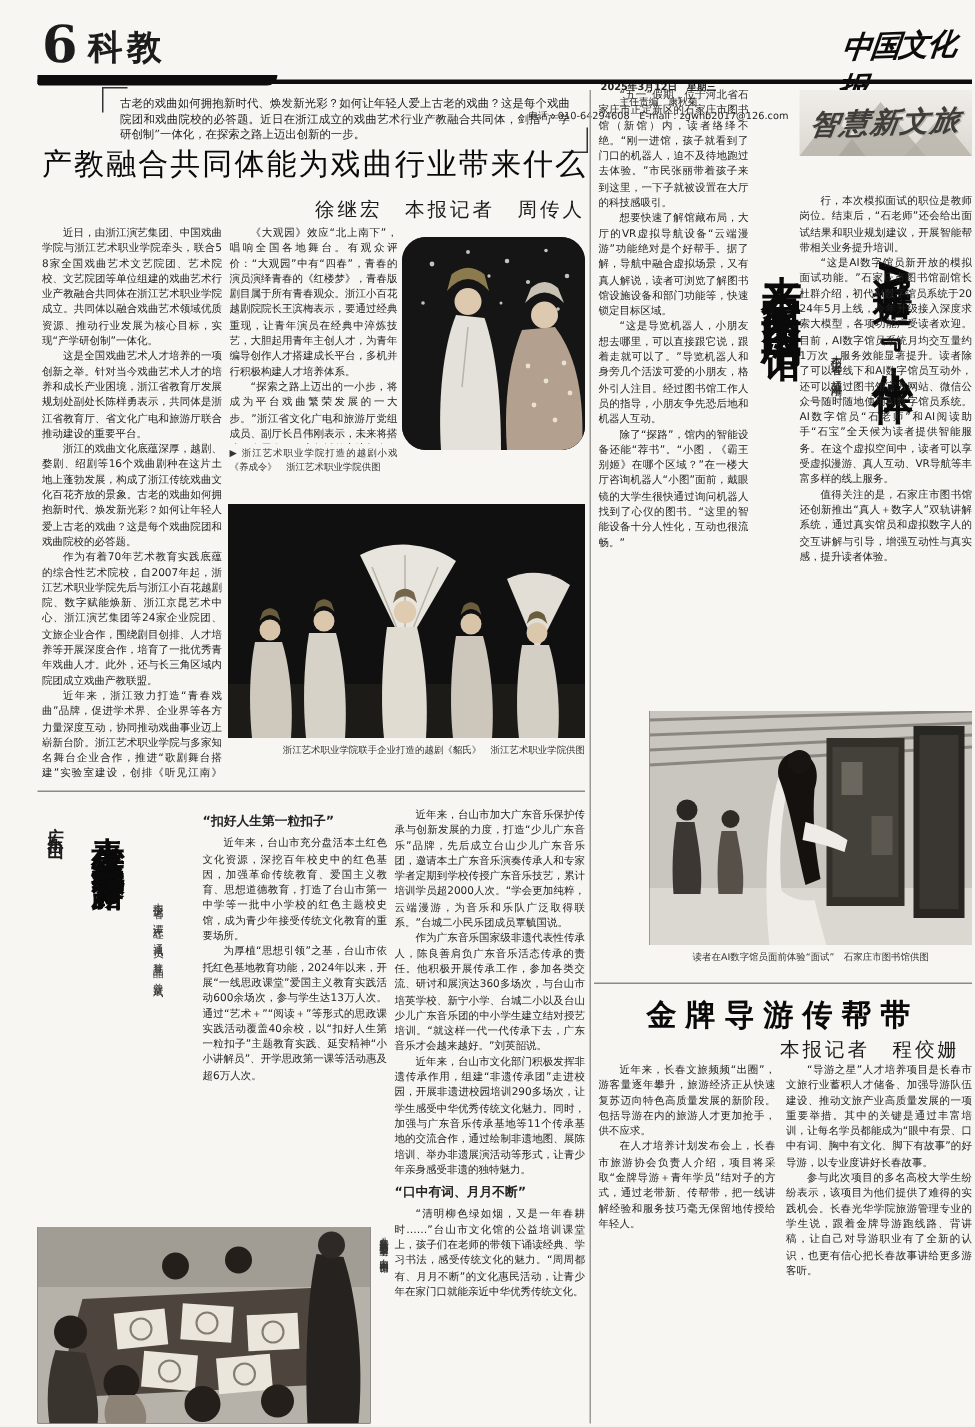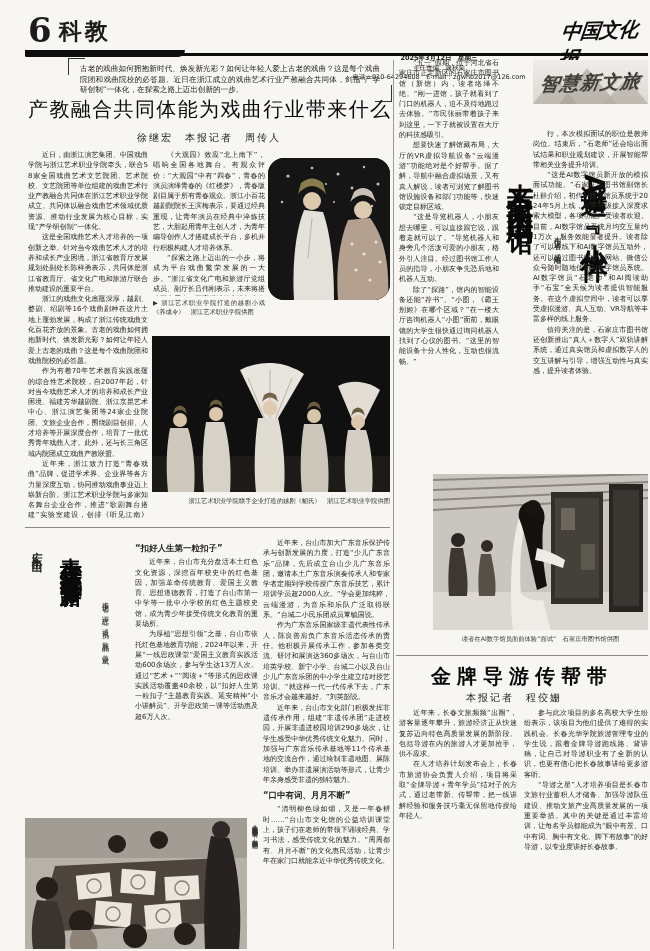--- a/index.html
+++ b/index.html
@@ -14,21 +14,21 @@
   .masthead{font-family:"DejaVu Serif",serif;font-weight:bold;font-style:italic;
             font-size:20px;letter-spacing:-1px;transform:rotate(-2deg) skewX(-8deg);color:#0c0c0c;}
   .header-rule{left:25px;top:53px;width:623px;height:3px;background:#0d0d0d;}
   .header-rule::before{content:"";position:absolute;left:0;top:-3px;width:160px;height:7px;
             background:#0d0d0d;border-radius:0 0 14px 3px;}
   
   .col{overflow:hidden;font-size:7px;line-height:10.3px;text-align:justify;word-break:break-all;color:#242424;}
   .col p{margin:0;text-indent:14px;}
   .caption{font-size:6.3px;line-height:8.8px;color:#333;}
   .sub{font-size:8.5px;font-weight:bold;text-align:left;margin:5px 0 4px 0;text-indent:0;}
-  .byline{font-size:10px;letter-spacing:2px;text-align:center;color:#1c1c1c;}
+  .byline{font-size:13px;letter-spacing:2px;text-align:right;color:#1c1c1c;}
   .vtext{writing-mode:vertical-rl;}
   .hrule{height:1px;background:#8a8a86;}
   .vrule{width:1px;background:#9a9a96;}
   
   .intro{font-family:"DejaVu Serif",serif;font-size:7.6px;line-height:10.5px;text-align:justify;
          word-break:break-all;color:#222;}
   .intro-wrap{padding:4px 8px;}
   .intro-wrap::before{content:"";position:absolute;left:-4px;top:-2px;width:16px;height:16px;
          border-left:1.5px solid #333;border-top:1.5px solid #333;}
   .intro-wrap::after{content:"";position:absolute;right:-4px;bottom:-2px;width:16px;height:16px;
@@ -75,21 +75,21 @@
     <div class="intro">古老的戏曲如何拥抱新时代、焕发新光彩？如何让年轻人爱上古老的戏曲？这是每个戏曲院团和戏曲院校的必答题。近日在浙江成立的戏曲艺术行业产教融合共同体，剑指“产学研创制”一体化，在探索之路上迈出创新的一步。</div>
   </div>
   <h1 class="abs main-h1" style="left:28px;top:97px;width:362px;">产教融合共同体能为戏曲行业带来什么</h1>
   <div class="abs byline" style="left:28px;top:131px;width:362px;">徐继宏　本报记者　周传人</div>
 
   <div class="abs col" style="left:28px;top:150px;width:120px;height:372px;">
 
   <p>近日，由浙江演艺集团、中国戏曲学院与浙江艺术职业学院牵头，联合58家全国戏曲艺术文艺院团、艺术院校、文艺院团等单位组建的戏曲艺术行业产教融合共同体在浙江艺术职业学院成立。共同体以融合戏曲艺术领域优质资源、推动行业发展为核心目标，实现“产学研创制”一体化。</p>
       <p>这是全国戏曲艺术人才培养的一项创新之举。针对当今戏曲艺术人才的培养和成长产业困境，浙江省教育厅发展规划处副处长陈样勇表示，共同体是浙江省教育厅、省文化广电和旅游厅联合推动建设的重要平台。</p>
       <p>浙江的戏曲文化底蕴深厚，越剧、婺剧、绍剧等16个戏曲剧种在这片土地上蓬勃发展，构成了浙江传统戏曲文化百花齐放的景象。古老的戏曲如何拥抱新时代、焕发新光彩？如何让年轻人爱上古老的戏曲？这是每个戏曲院团和戏曲院校的必答题。</p>
-      <p>作为有着70年艺术教育实践底蕴的综合性艺术院校，自2007年起，针对当今戏曲艺术人才的培养和成长产业困境、福建芳华越剧院、浙江京昆艺术中心、浙江演艺集团等24家企业院团、文旅企业合作，围绕剧目创排、人才培养等开展深度合作，培育了一批优秀青年戏曲人才。此外，还与长三角区域内院团成立戏曲产教联盟。</p>
+      <p>作为有着70年艺术教育实践底蕴的综合性艺术院校，自2007年起，浙江艺术职业学院先后与浙江小百花越剧院、数字赋能焕新、浙江京昆艺术中心、浙江演艺集团等24家企业院团、文旅企业合作，围绕剧目创排、人才培养等开展深度合作，培育了一批优秀青年戏曲人才。此外，还与长三角区域内院团成立戏曲产教联盟。</p>
       <p>近年来，浙江致力打造“青春戏曲”品牌，促进学术界、企业界等各方力量深度互动，协同推动戏曲事业迈上崭新台阶。浙江艺术职业学院与多家知名舞台企业合作，推进“歌剧舞台搭建”实验室建设，创排《听见江南》《早安公主》等舞台作品，携手乌镇旅游股份有限公司，打造新演艺人“演练工坊”“市场营队”……“我们逐步形成了理论与实践相融合、教学与创研相融合、教学与职业素养相融合的人才培养特色。”浙江艺术职业学院院长施俊天表示，接下来将以共同体成立为契机，以学术研究为引擎，推动产教融合与跨界创新，打造新演艺人培养的“摇篮”。</p>
     </div>
   <div class="abs col" style="left:153px;top:150px;width:112px;height:146px;">
 
   <p>《大观园》效应“北上南下”，唱响全国各地舞台。有观众评价：“大观园”中有“四春”，青春的演员演绎青春的《红楼梦》，青春版剧目属于所有青春观众。浙江小百花越剧院院长王滨梅表示，要通过经典重现，让青年演员在经典中淬炼技艺，大胆起用青年主创人才，为青年编导创作人才搭建成长平台，多机并行积极构建人才培养体系。</p>
       <p>“探索之路上迈出的一小步，将成为平台戏曲繁荣发展的一大步。”浙江省文化广电和旅游厅党组成员、副厅长吕伟刚表示，未来将搭建更多层次、更宽领域的交流与合作平台，激发产教融合新动能，打造戏曲艺术作品跨界融合新引擎。</p>
     </div>
   <div class="abs caption" style="left:153px;top:299px;width:112px;height:30px;text-align:justify;">▶ 浙江艺术职业学院打造的越剧小戏《养成令》　浙江艺术职业学院供图</div>
 
   <div class="abs photo" style="left:268px;top:158px;width:122px;height:142px;border-radius:16px;">
@@ -279,17 +279,17 @@
 
   <h2 class="abs g-h1" style="left:396px;top:663px;width:252px;">金牌导游传帮带</h2>
   <div class="abs byline" style="left:388px;top:691px;width:252px;">本报记者　程佼姗</div>
   <div class="abs col" style="left:399px;top:708px;width:118px;height:240px;">
 
   <p>近年来，长春文旅频频“出圈”，游客量逐年攀升，旅游经济正从快速复苏迈向特色高质量发展的新阶段。包括导游在内的旅游人才更加抢手，供不应求。</p>
       <p>在人才培养计划发布会上，长春市旅游协会负责人介绍，项目将采取“金牌导游＋青年学员”结对子的方式，通过老带新、传帮带，把一线讲解经验和服务技巧毫无保留地传授给年轻人。</p>
     </div>
   <div class="abs col" style="left:524px;top:708px;width:124px;height:240px;">
 
-  <p>参与此次项目的多名高校大学生纷纷表示，该项目为他们提供了难得的实践机会。长春光华学院旅游管理专业的学生说，跟着金牌导游跑线路、背讲稿，让自己对导游职业有了全新的认识，也更有信心把长春故事讲给更多游客听。</p>
-      <p>“导游之星”人才培养项目是长春市文旅行业蓄积人才储备、加强导游队伍建设、推动文旅产业高质量发展的一项重要举措。其中的关键是通过丰富培训，让每名学员都能成为“眼中有景、口中有词、胸中有文化、脚下有故事”的好导游，以专业度讲好长春故事。</p>
+  <p>“导游之星”人才培养项目是长春市文旅行业蓄积人才储备、加强导游队伍建设、推动文旅产业高质量发展的一项重要举措。其中的关键是通过丰富培训，让每名学员都能成为“眼中有景、口中有词、胸中有文化、脚下有故事”的好导游，以专业度讲好长春故事。</p>
+      <p>参与此次项目的多名高校大学生纷纷表示，该项目为他们提供了难得的实践机会。长春光华学院旅游管理专业的学生说，跟着金牌导游跑线路、背讲稿，让自己对导游职业有了全新的认识，也更有信心把长春故事讲给更多游客听。</p>
     </div>
 
 </div>
 
 </body></html>

